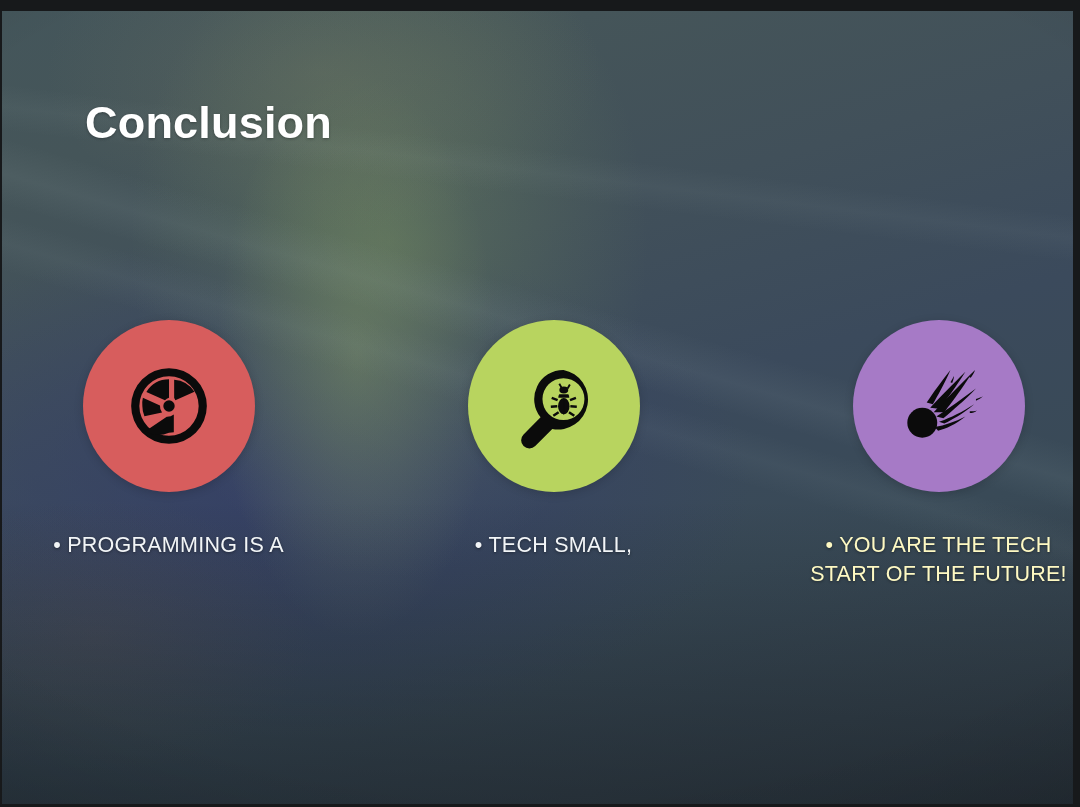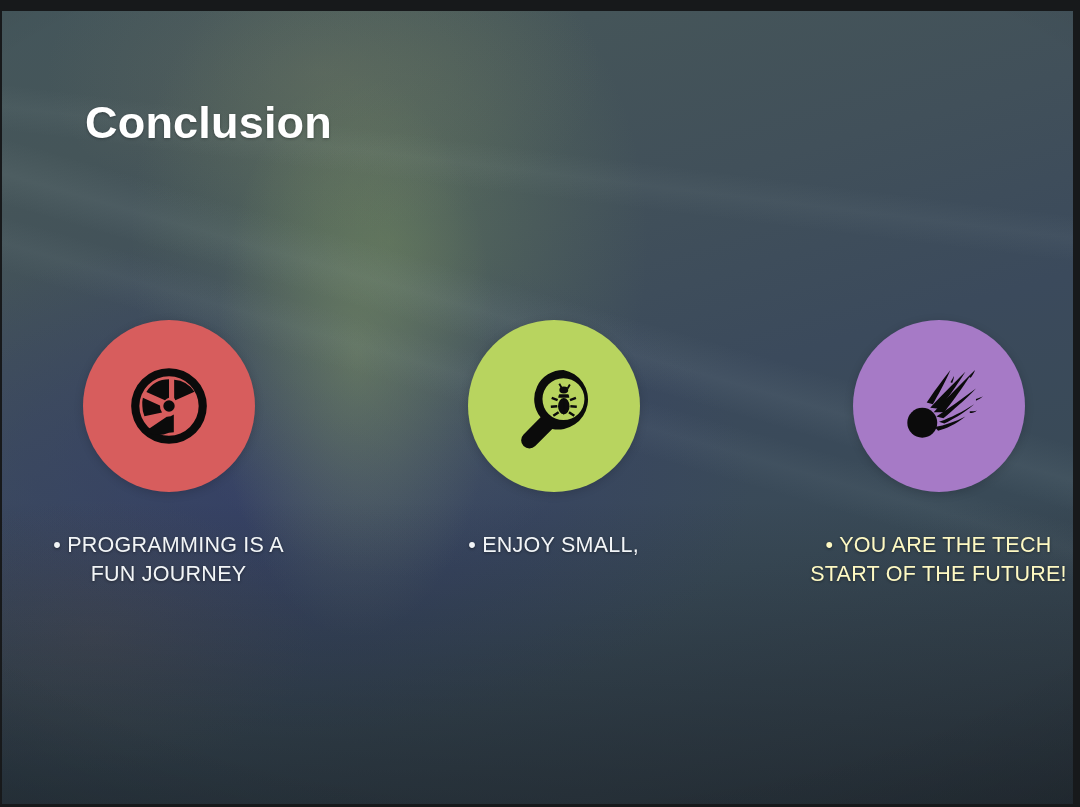--- a/index.html
+++ b/index.html
@@ -156,42 +156,41 @@
               <path d="M50 19a31 31 0 0 0-26.3 14.7l21.6 9.5A13 13 0 0 1 50 40.5V19z"></path>
               <path d="M57.4 43.3l22.2-9.8A31 31 0 0 0 56 19.6v21.1c.53.7 1 1.55 1.4 2.6z"></path>
               <path d="M55.6 59.9a12.8 12.8 0 0 1-8.2 2.6L22.4 79.4A31 31 0 0 0 50 81a31 31 0 0 0 5.6-.5V59.9z"></path>
               <path d="M41.9 57.6a12.9 12.9 0 0 1-2.4-8.3L19.6 40.3A31 31 0 0 0 19 50a31 31 0 0 0 2.4 11.9l20.5-4.3z"></path>
               <circle cx="50" cy="50" r="6.6"></circle>
             </g>
           </svg>
         </div>
         <div class="point-caption" style="color: rgb(242, 245, 247);">
           <span>• PROGRAMMING IS A</span><br>
-          <span>FUN JOURNEY</span>
         </div>
       </div>
 
       <div class="point">
         <div class="badge" style="background: rgb(184, 212, 95);">
           <svg width="86" height="86" viewBox="0 0 100 100">
             <g fill="#0b0b0b">
               <path d="M61 8a34 34 0 0 0-26.6 55.2L14.6 83a9.6 9.6 0 0 0 13.6 13.6l19.8-19.8A34 34 0 1 0 61 8zm0 9.6A24.4 24.4 0 1 1 61 66.4 24.4 24.4 0 0 1 61 17.6z"></path>
               <g fill="#0b0b0b">
                 <path d="M55.2 24.6l2.6 4.6 1.9-1 -2.6-4.7zM67.5 24.5l-2.6 4.7 1.9 1 2.6-4.6z"></path>
                 <ellipse cx="61.4" cy="31.4" rx="5.2" ry="4"></ellipse>
                 <path d="M56.1 36.4h10.6c.7 1.1 1.1 2.5 1.1 4h-12.8c0-1.5.4-2.9 1.1-4z"></path>
                 <ellipse cx="61.4" cy="50.2" rx="6.7" ry="9.4"></ellipse>
                 <path d="M61 41h.8v19.3H61z"></path>
                 <path d="M54.7 41.8l-6.9-2.6-1 2.6 6.9 2.6zM68.1 41.8l6.9-2.6 1 2.6-6.9 2.6zM53.7 48.8l-7.5.6.2 2.8 7.5-.6zM69.1 48.8l7.5.6-.2 2.8-7.5-.6zM54.6 56l-6.2 4.2 1.6 2.3 6.2-4.2zM68.2 56l6.2 4.2-1.6 2.3-6.2-4.2z"></path>
               </g>
             </g>
           </svg>
         </div>
         <div class="point-caption" style="color: rgb(242, 245, 247);">
-          <span>• ENJOY SMALL,</span><br>
+          <span>• TECH SMALL,</span><br>
         </div>
       </div>
 
       <div class="point">
         <div class="badge" style="background: rgb(166, 122, 198);">
           <svg width="88" height="88" viewBox="0 0 100 100">
             <g fill="#0b0b0b">
               <circle cx="31" cy="69" r="17"></circle>
               <path d="M44 57 C56 44 70 30 88 12 C74 33 66 44 56 57 z"></path>
               <path d="M40 52 C52 39 64 27 80 11 C68 30 60 41 50 53 z"></path>

